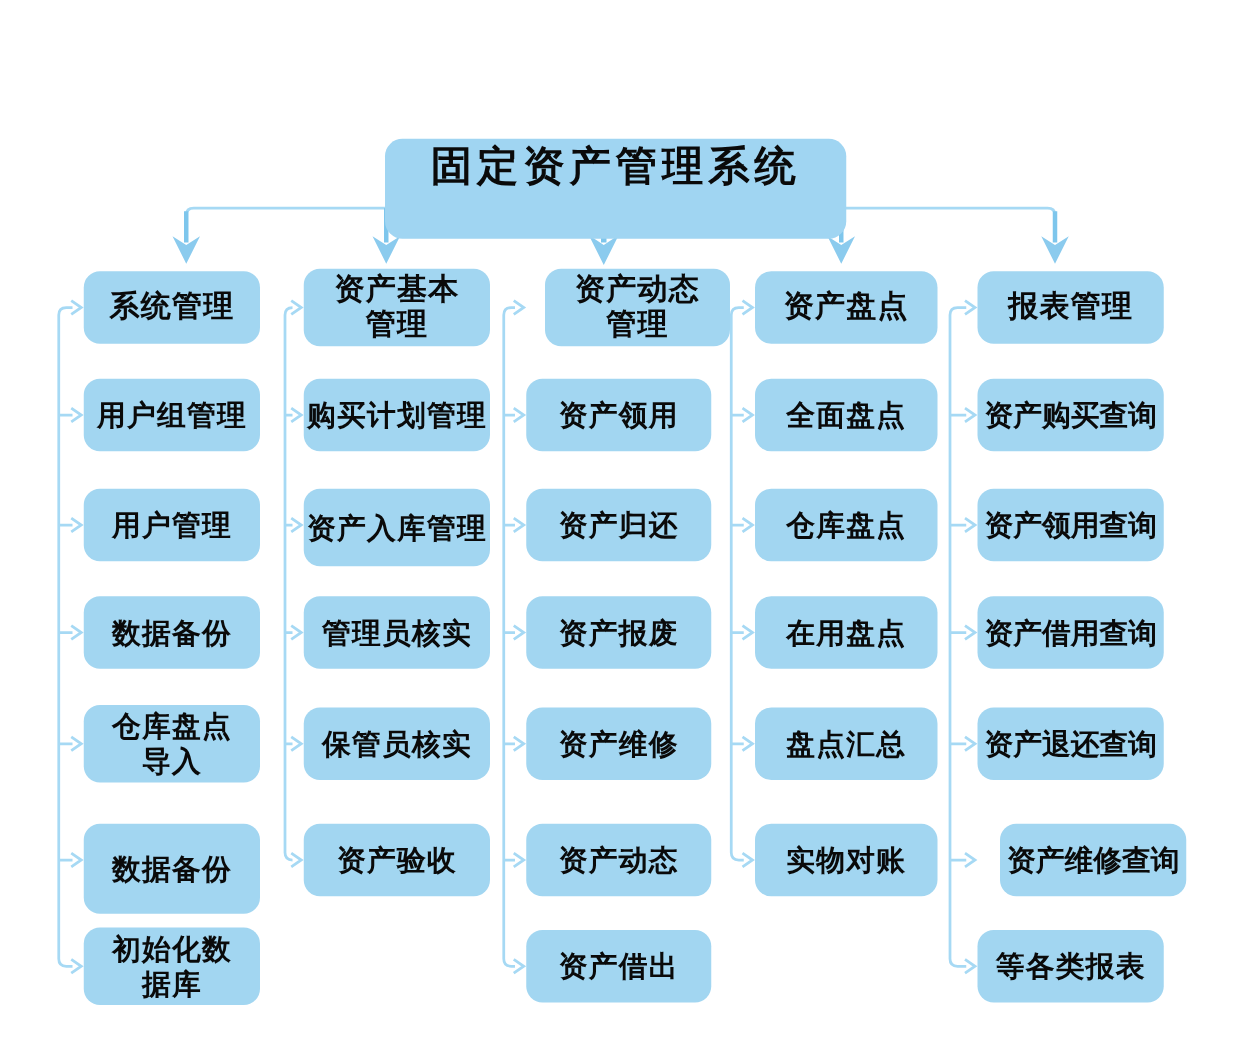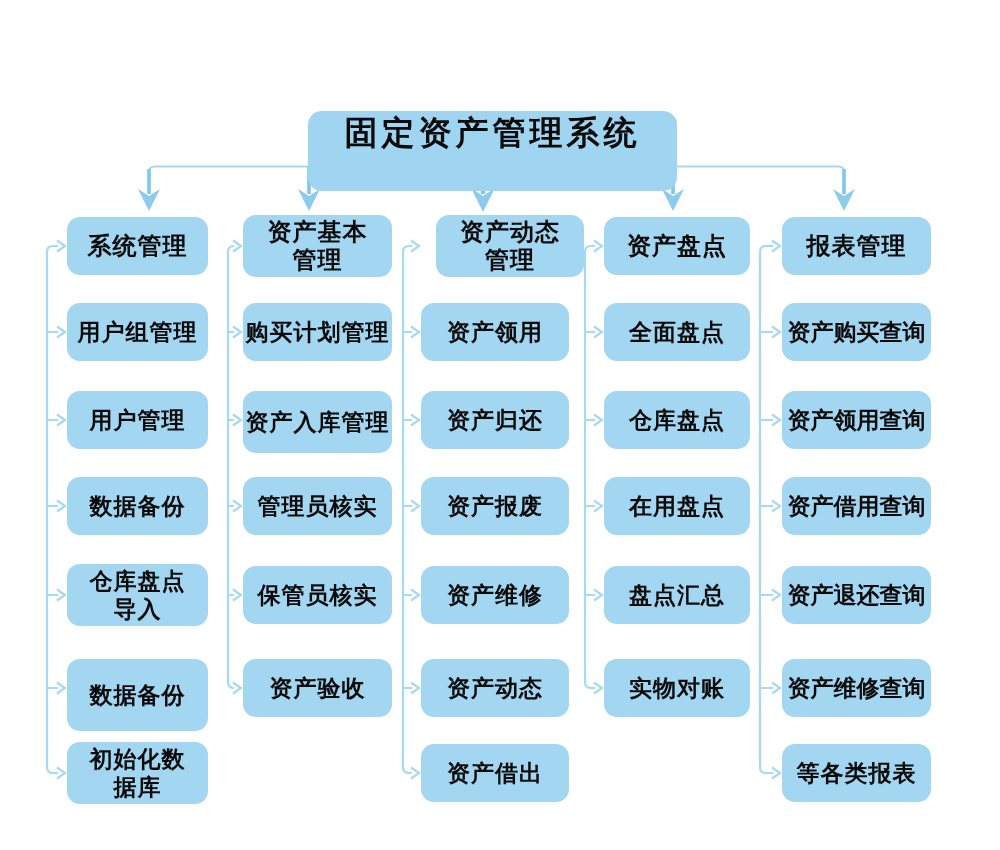--- a/index.html
+++ b/index.html
@@ -155,16 +155,16 @@
   <div class="node" style="left:604px;top:303px;width:146px;height:58px"><span class="label">全面盘点</span></div>
   <div class="node" style="left:604px;top:477px;width:146px;height:58px"><span class="label">在用盘点</span></div>
   <div class="node" style="left:604px;top:566px;width:146px;height:58px"><span class="label">盘点汇总</span></div>
   <div class="node" style="left:604px;top:659px;width:146px;height:58px"><span class="label">实物对账</span></div>
 
   <div class="node hdr" style="left:782px;top:217px;width:149px;height:58px"><span class="label">报表管理</span></div>
   <div class="node" style="left:782px;top:303px;width:149px;height:58px;letter-spacing:0"><span class="label">资产购买查询</span></div>
   <div class="node" style="left:782px;top:391px;width:149px;height:58px;letter-spacing:0"><span class="label">资产领用查询</span></div>
   <div class="node" style="left:782px;top:477px;width:149px;height:58px;letter-spacing:0"><span class="label">资产借用查询</span></div>
   <div class="node" style="left:782px;top:566px;width:149px;height:58px;letter-spacing:0"><span class="label">资产退还查询</span></div>
-  <div class="node" style="left:782px;top:659px;width:149px;height:58px;letter-spacing:0"><span class="label">资产维修查询</span></div>
+  <div class="node" style="left:800px;top:659px;width:149px;height:58px;letter-spacing:0"><span class="label">资产维修查询</span></div>
   <div class="node" style="left:782px;top:744px;width:149px;height:58px"><span class="label">等各类报表</span></div>
 
 </div>
 
 </body></html>

